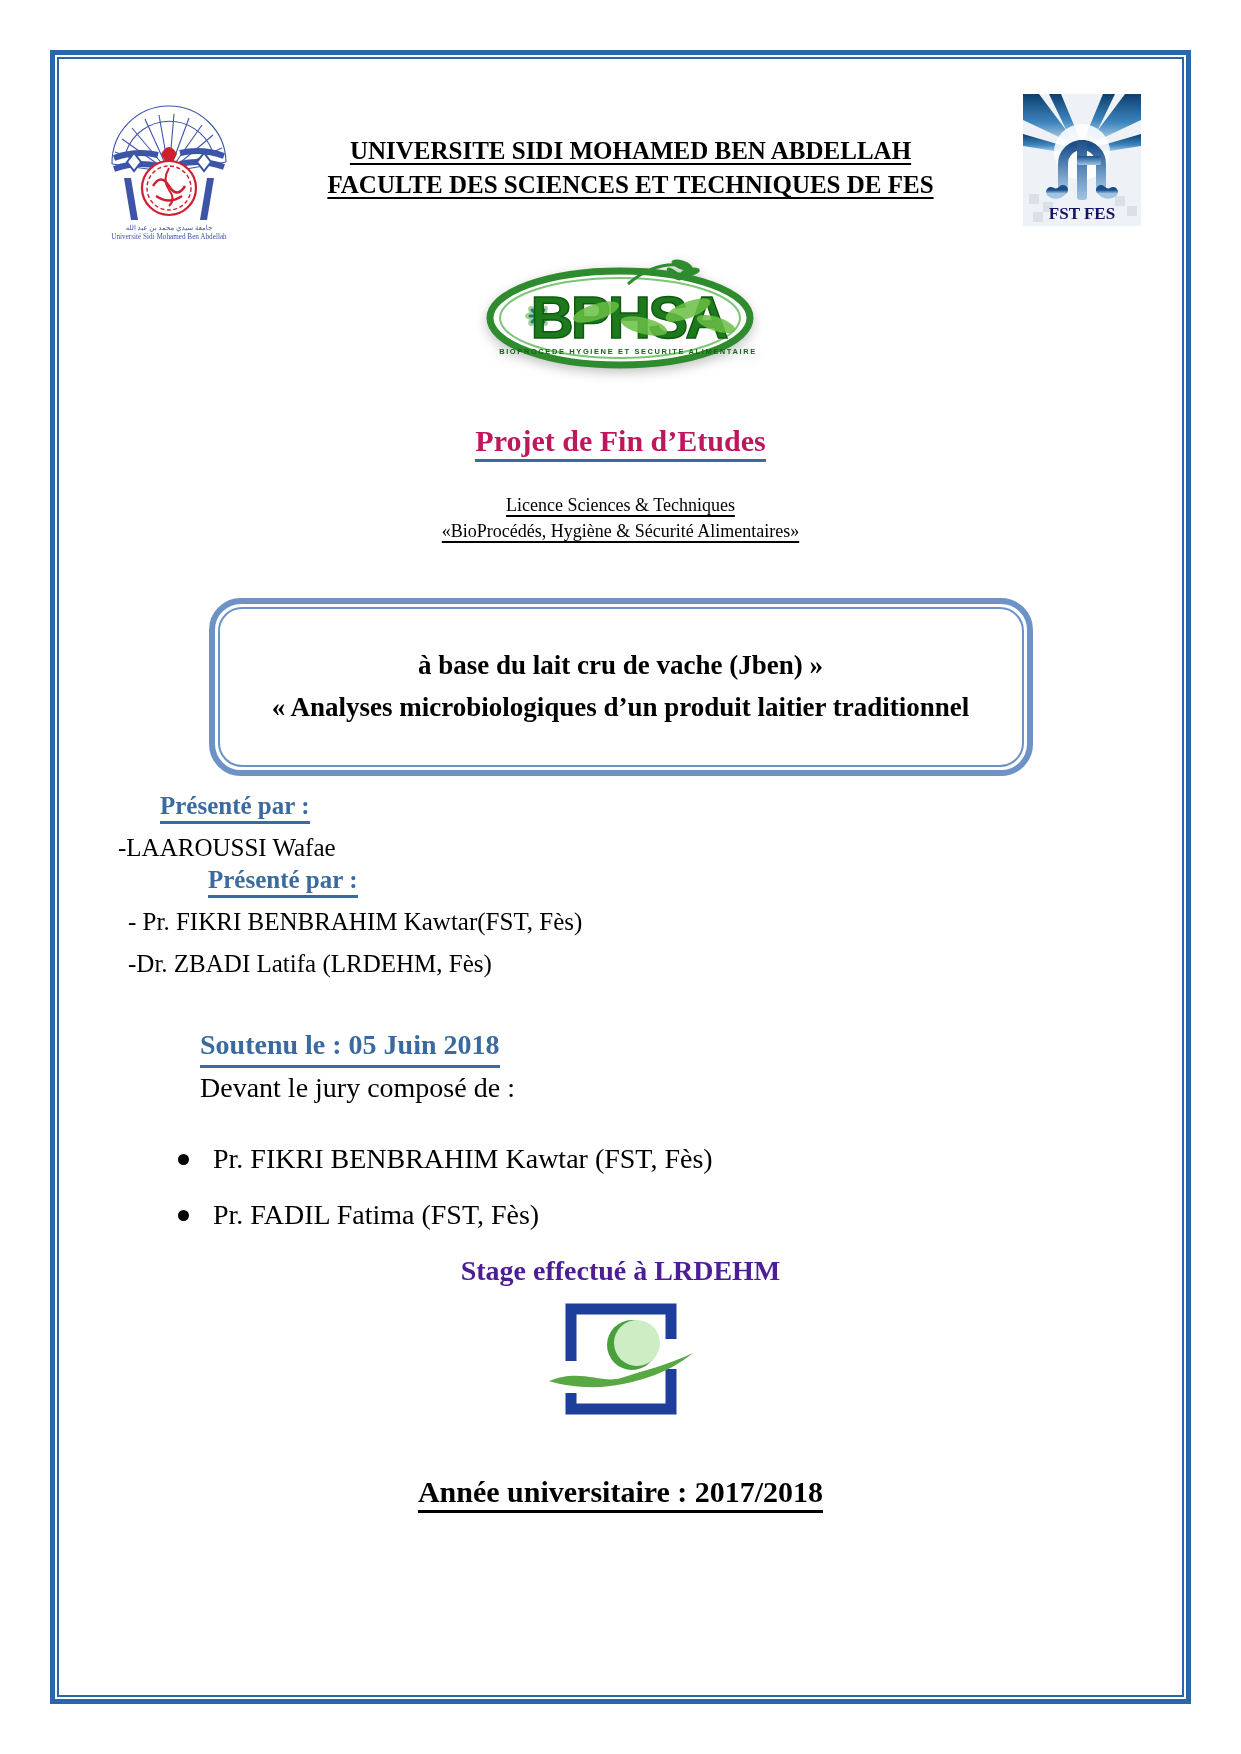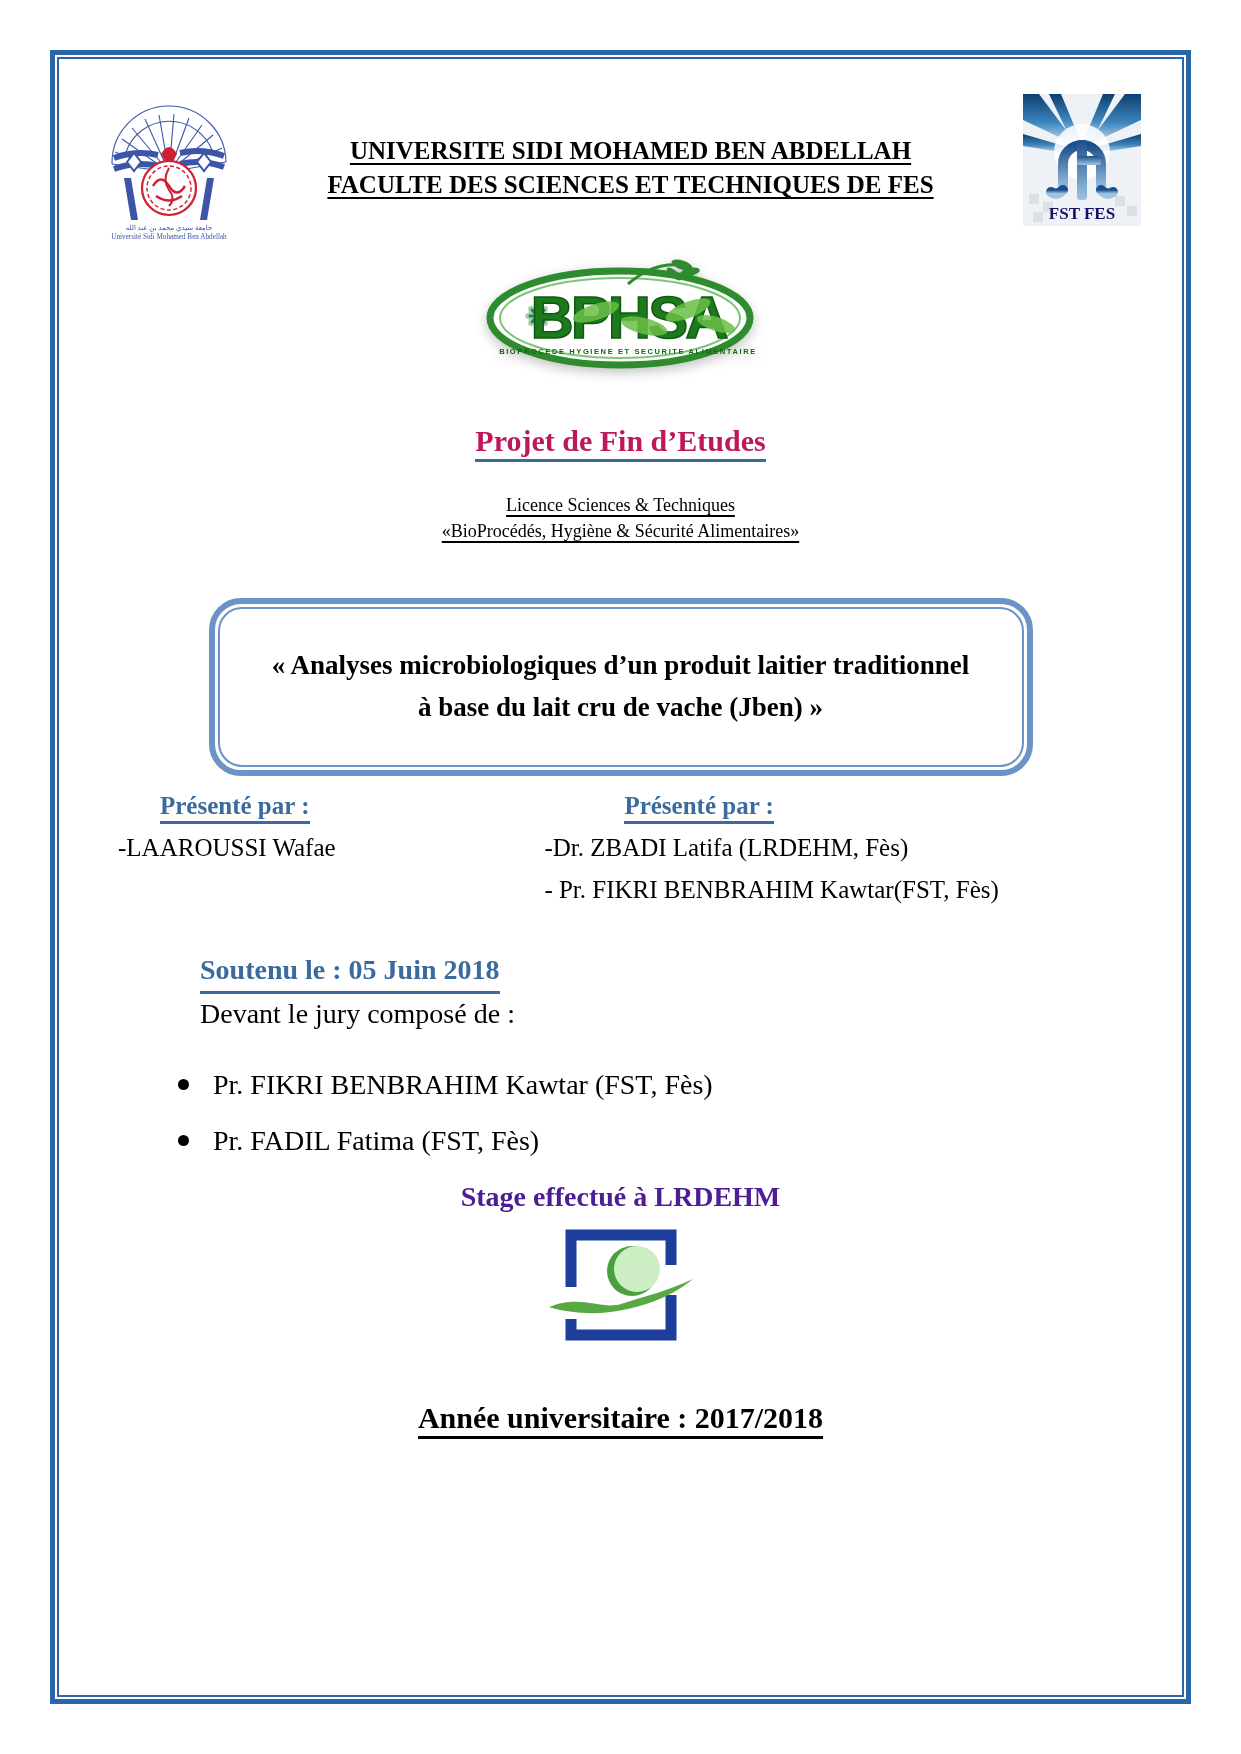--- a/index.html
+++ b/index.html
@@ -52,21 +52,21 @@
     border:6px solid #6d92c6;border-radius:32px;
     padding:3px;
   }
   .tbox-inner{
     border:2px solid #6d92c6;border-radius:24px;
     padding:36px 26px;
     text-align:center;
     font-size:27px;font-weight:bold;line-height:1.55;
   }
   
-  .cols{display:flex;margin-top:16px;font-size:25px;}
+  .cols{display:flex;margin-top:16px;font-size:25px;flex-direction:column;}
   .col-left{width:40%;padding-left:18px;box-sizing:border-box;}
   .col-right{width:60%;padding-left:28px;box-sizing:border-box;}
   .blue-label{
     color:#3a6a9e;font-weight:bold;
     border-bottom:3px solid #3a6a9e;padding-bottom:1px;
     display:inline-block;
   }
   .col-left .blue-label{margin-left:42px;}
   .col-right .blue-label{margin-left:80px;}
   .name-line{margin-top:6px;line-height:1.45;}
@@ -223,34 +223,34 @@
       <span>Projet de Fin d’Etudes</span>
     </div>
 
     <div class="licence">
       <div><span>Licence Sciences &amp; Techniques</span></div>
       <div><span>«BioProcédés, Hygiène &amp; Sécurité Alimentaires»</span></div>
     </div>
 
     <div class="tbox-outer">
       <div class="tbox-inner">
+        <div>à base du lait cru de vache (Jben) »</div>
         <div>« Analyses microbiologiques d’un produit laitier traditionnel</div>
-        <div>à base du lait cru de vache (Jben) »</div>
       </div>
     </div>
 
     <div class="cols">
       <div class="col-left">
         <span class="blue-label">Présenté par :</span>
         <div class="name-line">-LAAROUSSI Wafae</div>
       </div>
       <div class="col-right">
         <span class="blue-label">Présenté par :</span>
+        <div class="name-line">- Pr. FIKRI BENBRAHIM Kawtar(FST, Fès)</div>
         <div class="name-line">-Dr. ZBADI Latifa (LRDEHM, Fès)</div>
-        <div class="name-line">- Pr. FIKRI BENBRAHIM Kawtar(FST, Fès)</div>
       </div>
     </div>
 
     <div class="soutenu">
       <div>
         <span class="blue-label">Soutenu le : 05 Juin 2018</span>
       </div>
       <div>Devant le jury composé de :</div>
     </div>
 

